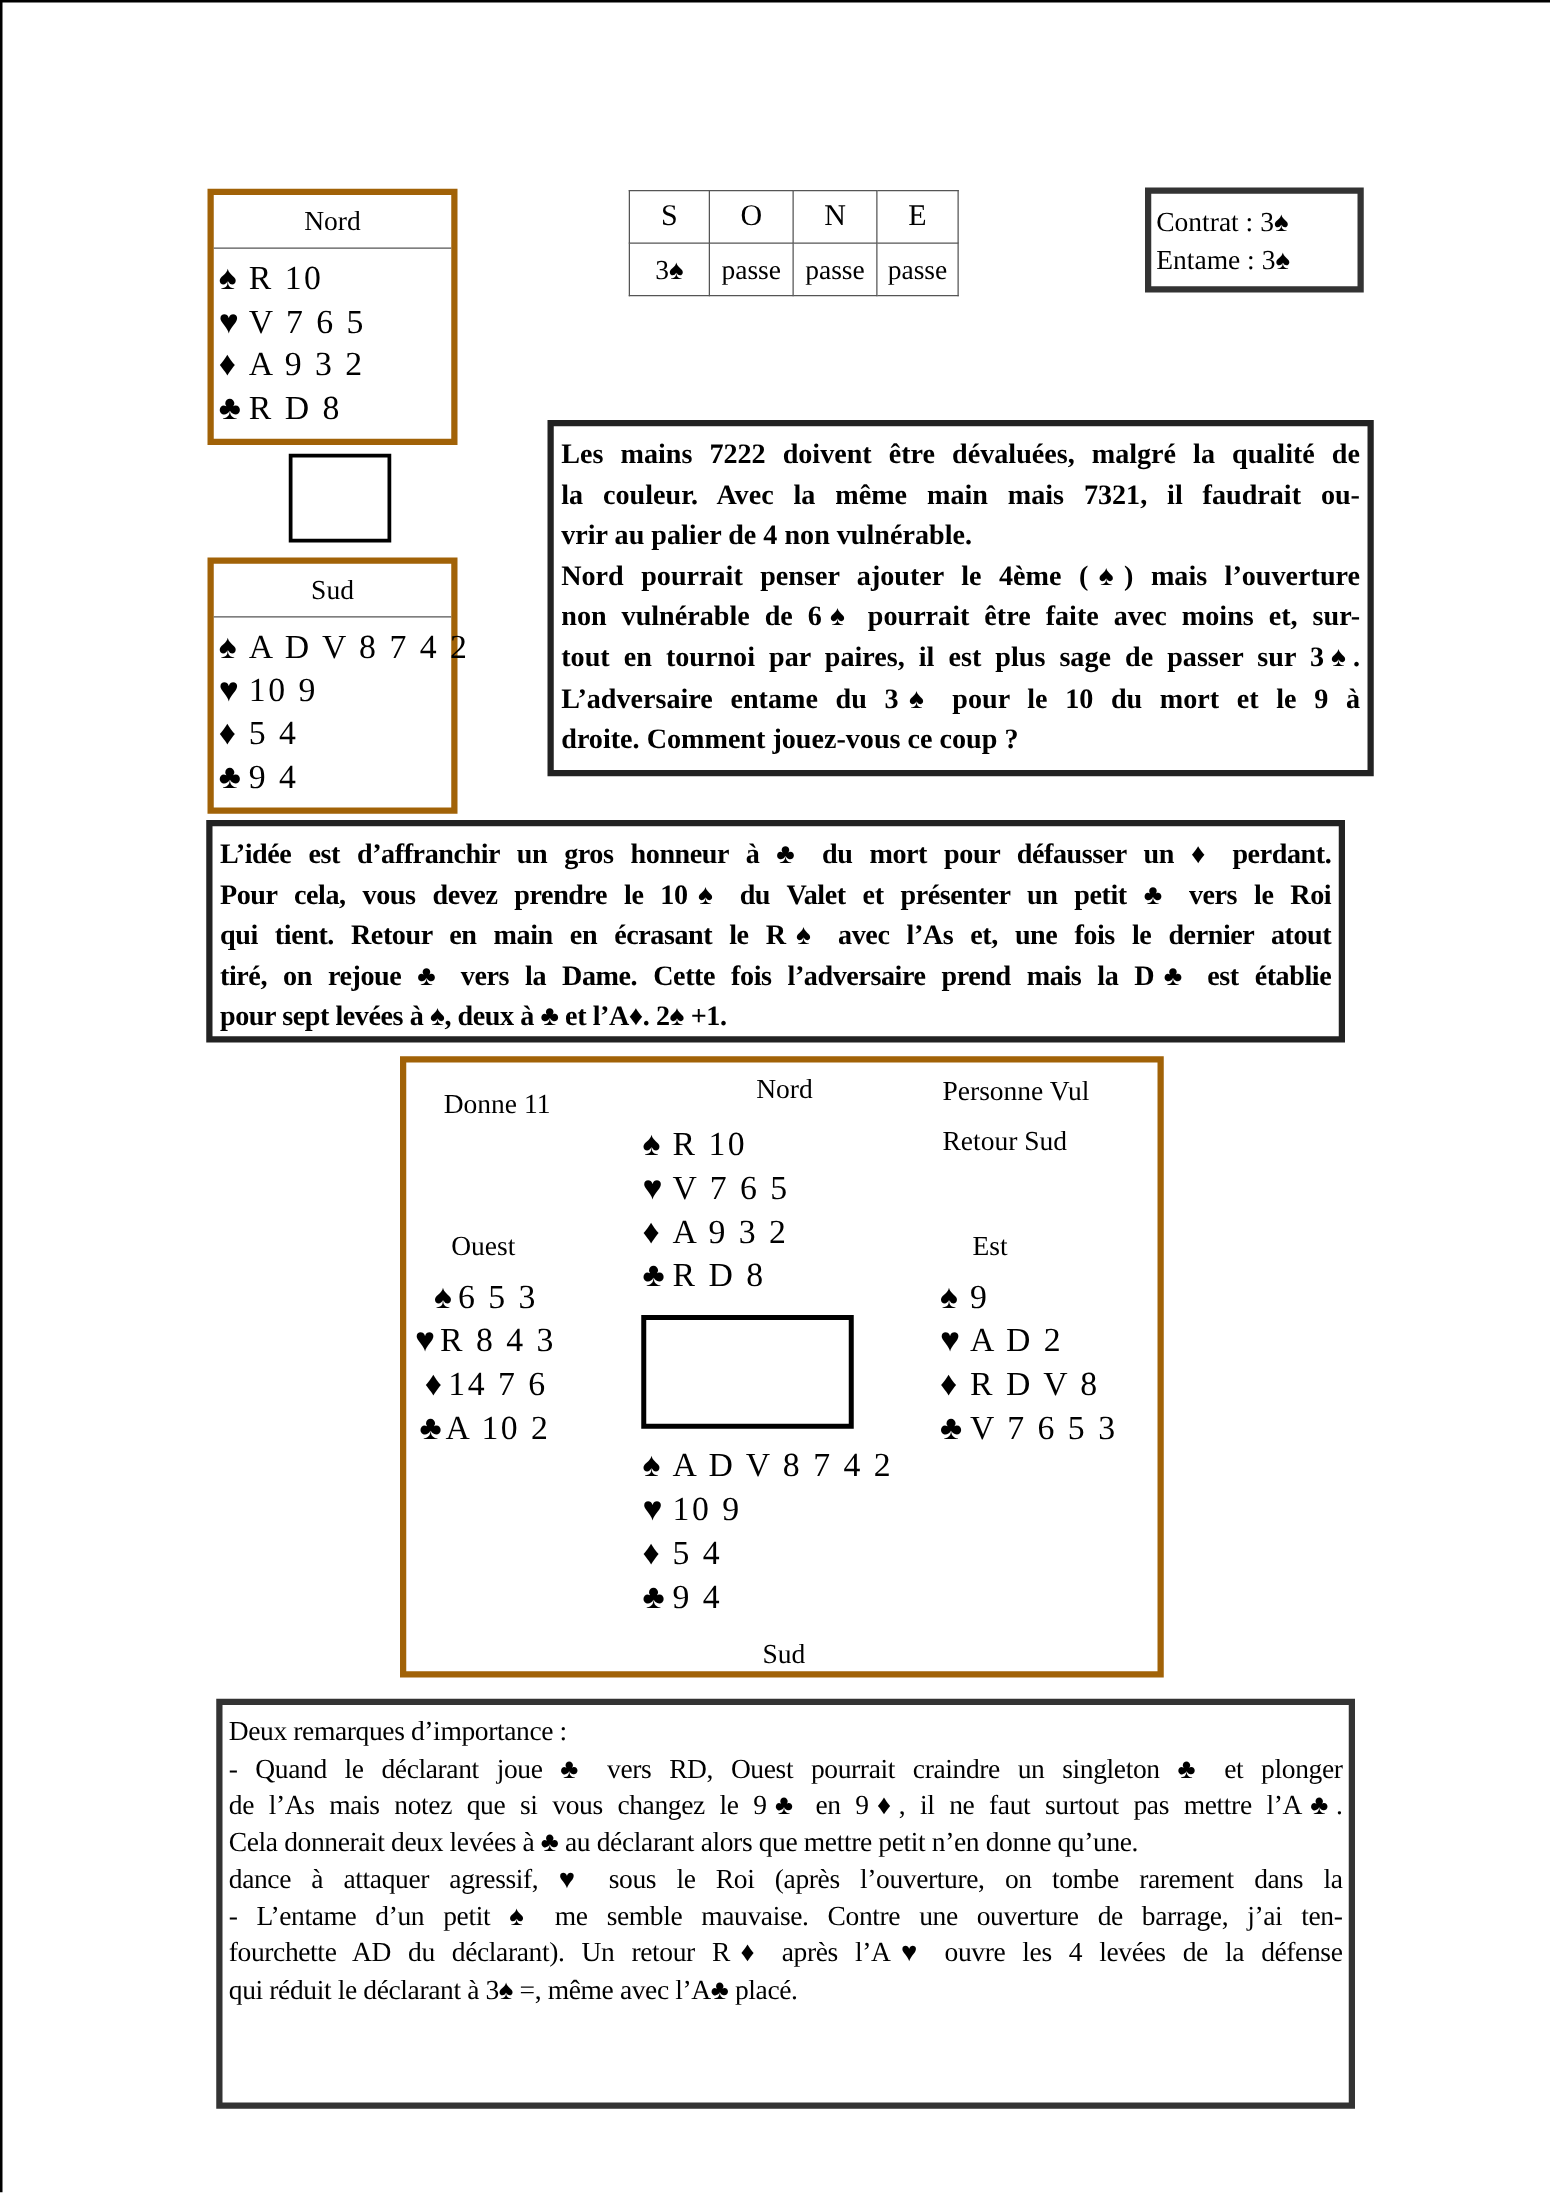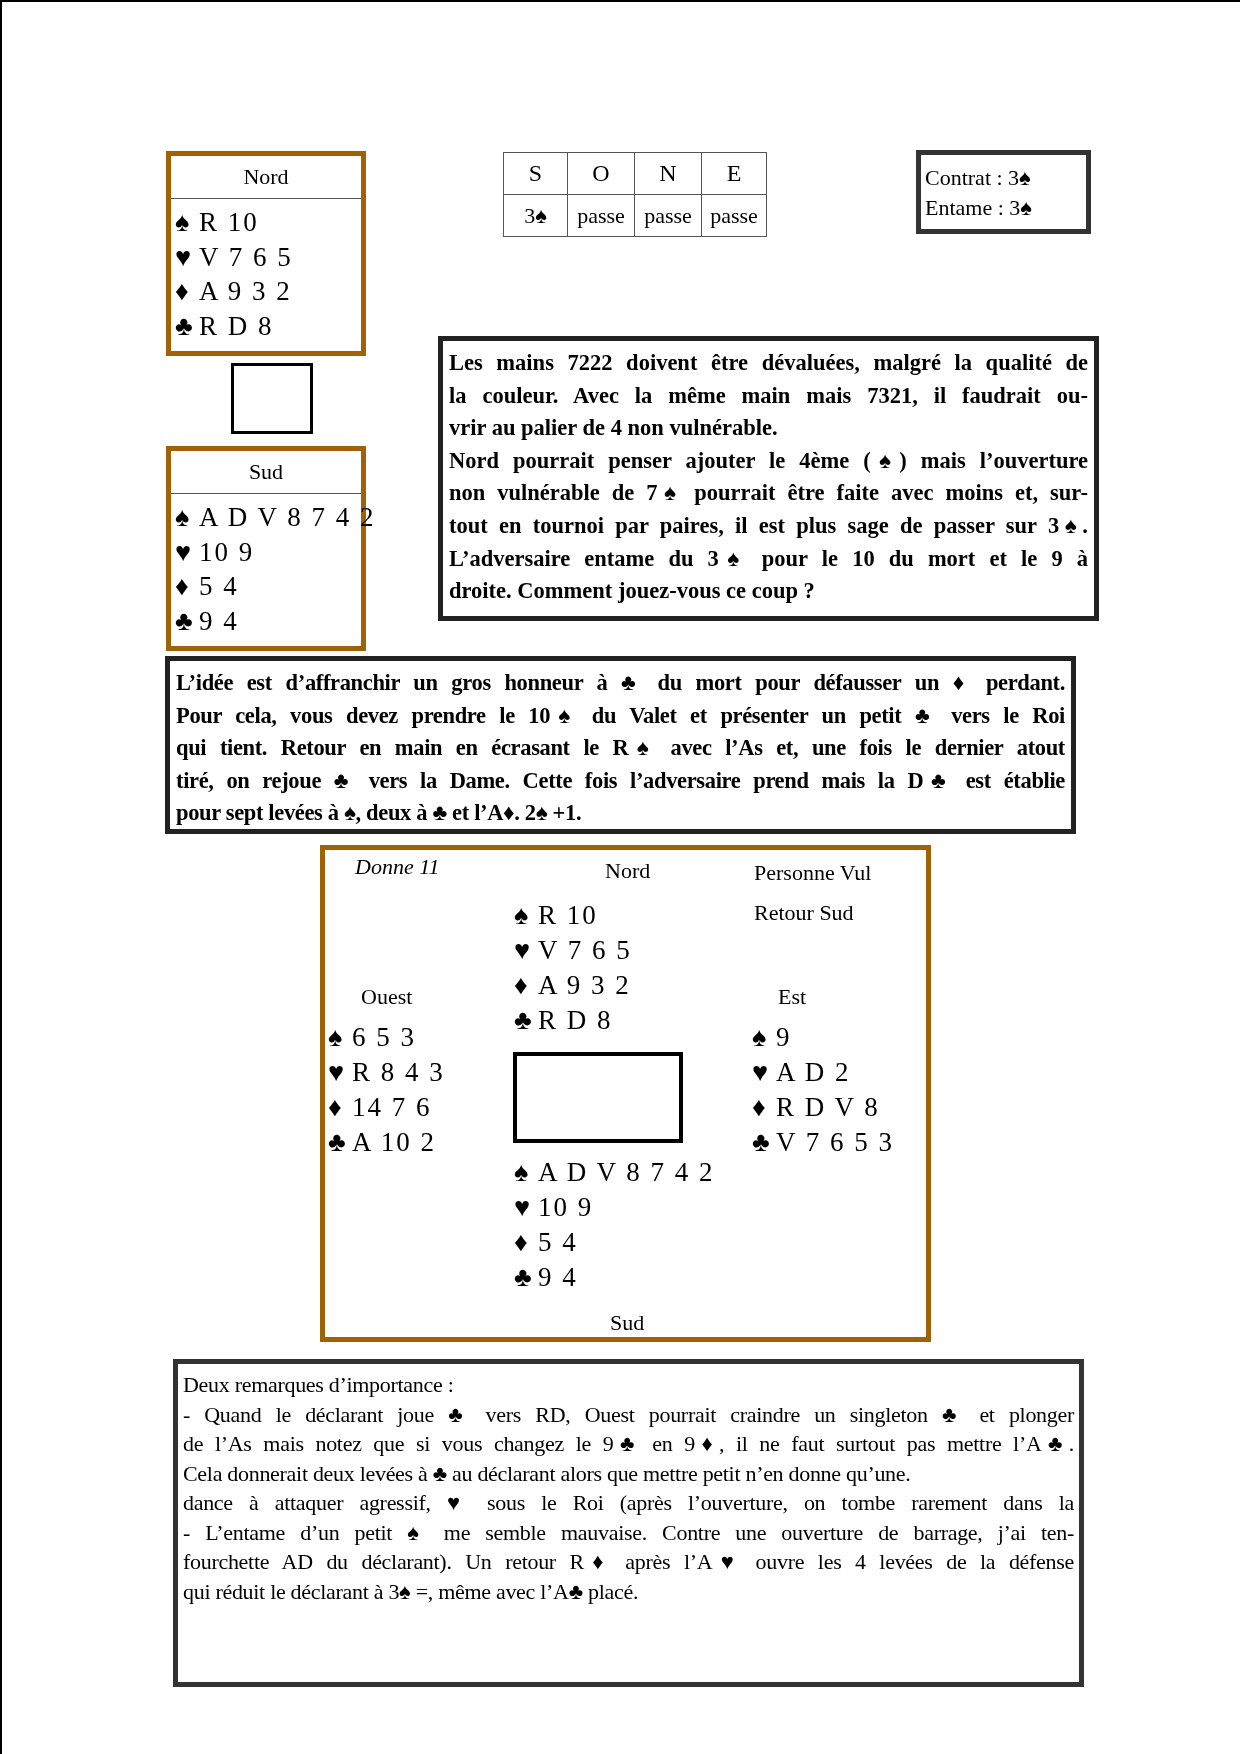--- a/index.html
+++ b/index.html
@@ -79,51 +79,51 @@
 <div class="box contract-box" style="left:916px; top:150px; width:175px; height:84px; border-color:#333;">
   <div>Contrat : 3♠</div>
   <div>Entame : 3♠</div>
 </div>
 
 <div class="box textbox bold lines-justify" style="left:414px; top:336px; width:661px; height:285px; border-color:#222; font-size:22.5px;margin-left:24px;">
   <div>Les mains 7222 doivent être dévaluées, malgré la qualité de</div>
   <div>la couleur. Avec la même main mais 7321, il faudrait ou-</div>
   <div class="last">vrir au palier de 4 non vulnérable.</div>
   <div>Nord pourrait penser ajouter le 4ème (♠) mais l’ouverture</div>
-  <div>non vulnérable de 7♠ pourrait être faite avec moins et, sur-</div>
+  <div>non vulnérable de 6♠ pourrait être faite avec moins et, sur-</div>
   <div>tout en tournoi par paires, il est plus sage de passer sur 3♠.</div>
   <div>L’adversaire entame du 3♠ pour le 10 du mort et le 9 à</div>
   <div class="last">droite. Comment jouez-vous ce coup ?</div>
 </div>
 
 <div class="box textbox bold condensed lines-justify" style="left:165px; top:656px; width:911px; height:178px; border-color:#222; font-size:22.5px;">
   <div>L’idée est d’affranchir un gros honneur à ♣ du mort pour défausser un ♦ perdant.</div>
   <div>Pour cela, vous devez prendre le 10♠ du Valet et présenter un petit ♣ vers le Roi</div>
   <div>qui tient. Retour en main en écrasant le R♠ avec l’As et, une fois le dernier atout</div>
   <div>tiré, on rejoue ♣ vers la Dame. Cette fois l’adversaire prend mais la D♣ est établie</div>
   <div class="last">pour sept levées à ♠, deux à ♣ et l’A♦. 2♠ +1.</div>
 </div>
 
 <div class="box" style="left:320px; top:845px; width:611px; height:497px;">
-  <div class="diag-label" style="left:30px; top:4px;font-style:italic;">Donne 11</div>
+  <div class="diag-label" style="left:30px; top:20px;">Donne 11</div>
   <div class="diag-label" style="left:280px; top:8px;">Nord</div>
   <div class="diag-label" style="left:429px; top:10px;">Personne Vul</div>
   <div class="diag-label" style="left:429px; top:50px;">Retour Sud</div>
   <div class="diag-label" style="left:36px; top:134px;">Ouest</div>
   <div class="diag-label" style="left:453px; top:134px;">Est</div>
   <div class="diag-label" style="left:285px; top:460px;">Sud</div>
 
   <div class="diag-hand" style="left:189px; top:48px;">
     <div class="hand-line"><span class="suit">♠</span><span>R 10</span></div>
     <div class="hand-line"><span class="suit">♥</span><span>V 7 6 5</span></div>
     <div class="hand-line"><span class="suit">♦</span><span>A 9 3 2</span></div>
     <div class="hand-line"><span class="suit">♣</span><span>R D 8</span></div>
   </div>
 
-  <div class="diag-hand" style="left:3px; top:170px;">
+  <div class="diag-hand" style="left:3px; top:170px;text-align:center;">
     <div class="hand-line"><span class="suit">♠</span><span>6 5 3</span></div>
     <div class="hand-line"><span class="suit">♥</span><span>R 8 4 3</span></div>
     <div class="hand-line"><span class="suit">♦</span><span>14 7 6</span></div>
     <div class="hand-line"><span class="suit">♣</span><span>A 10 2</span></div>
   </div>
 
   <div class="table-rect" style="left:188px; top:202px; width:170px; height:91px; border-width:4px;"></div>
 
   <div class="diag-hand" style="left:427px; top:170px;">
     <div class="hand-line"><span class="suit">♠</span><span>9</span></div>

